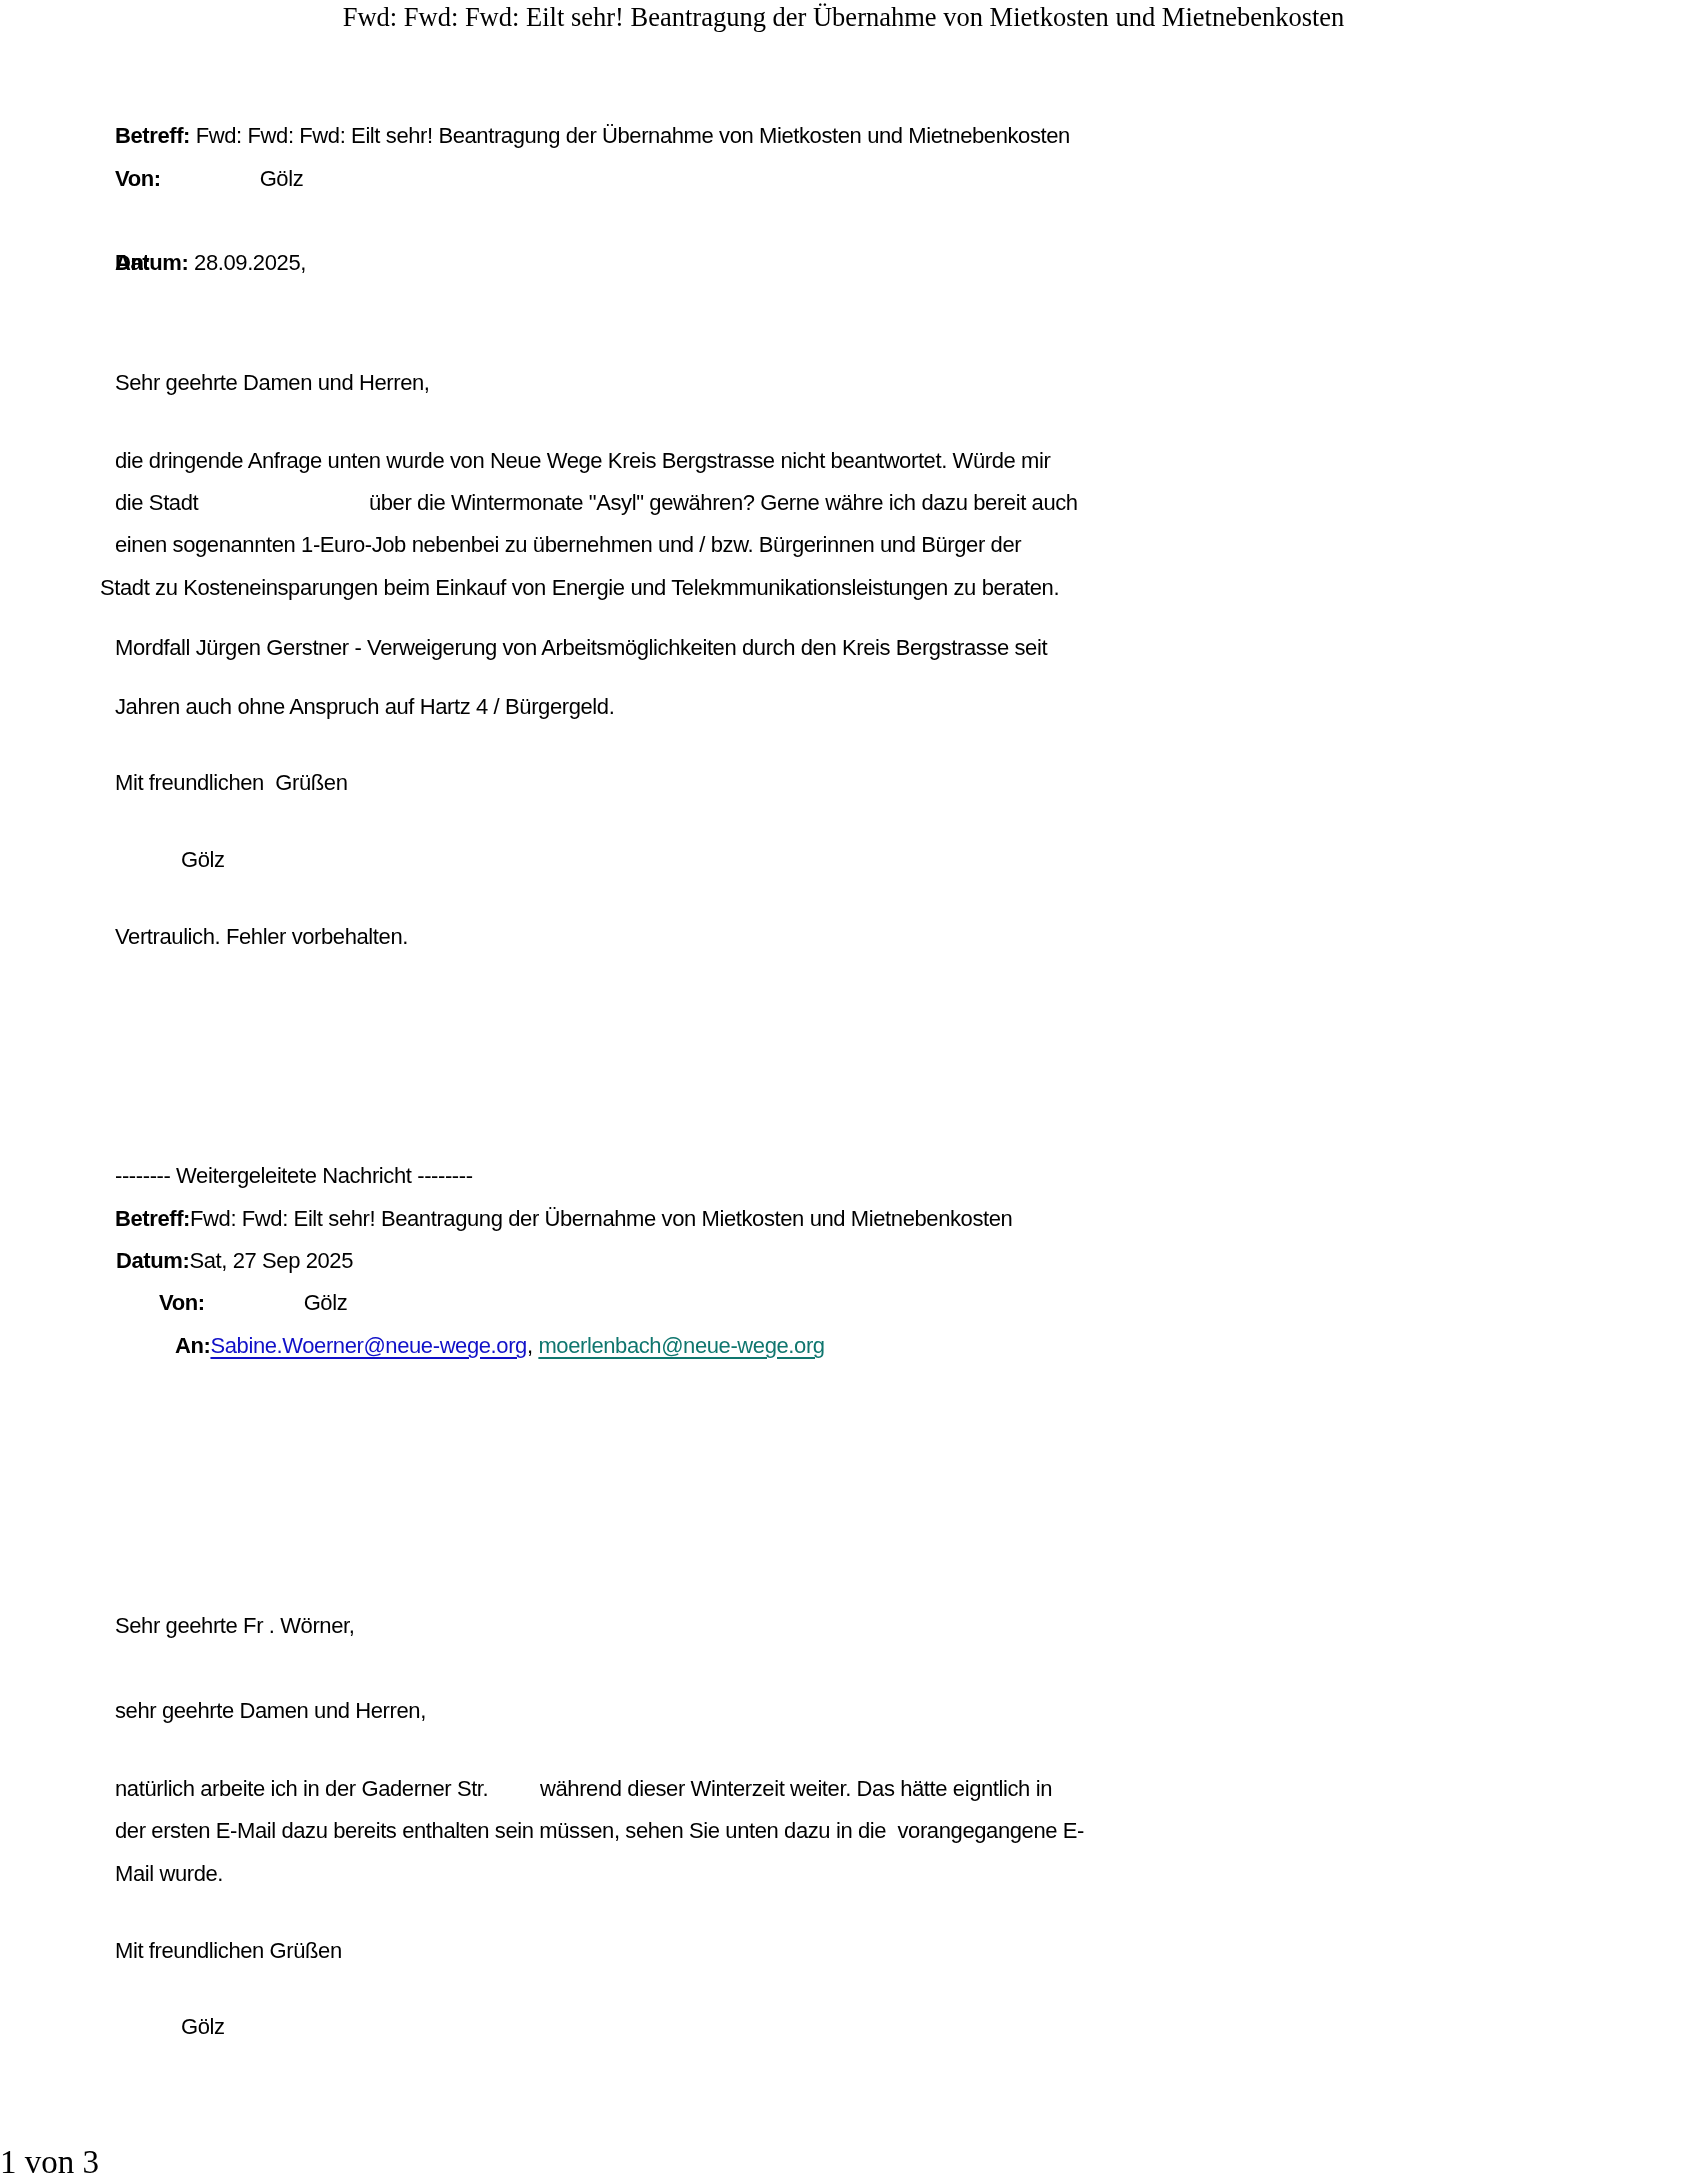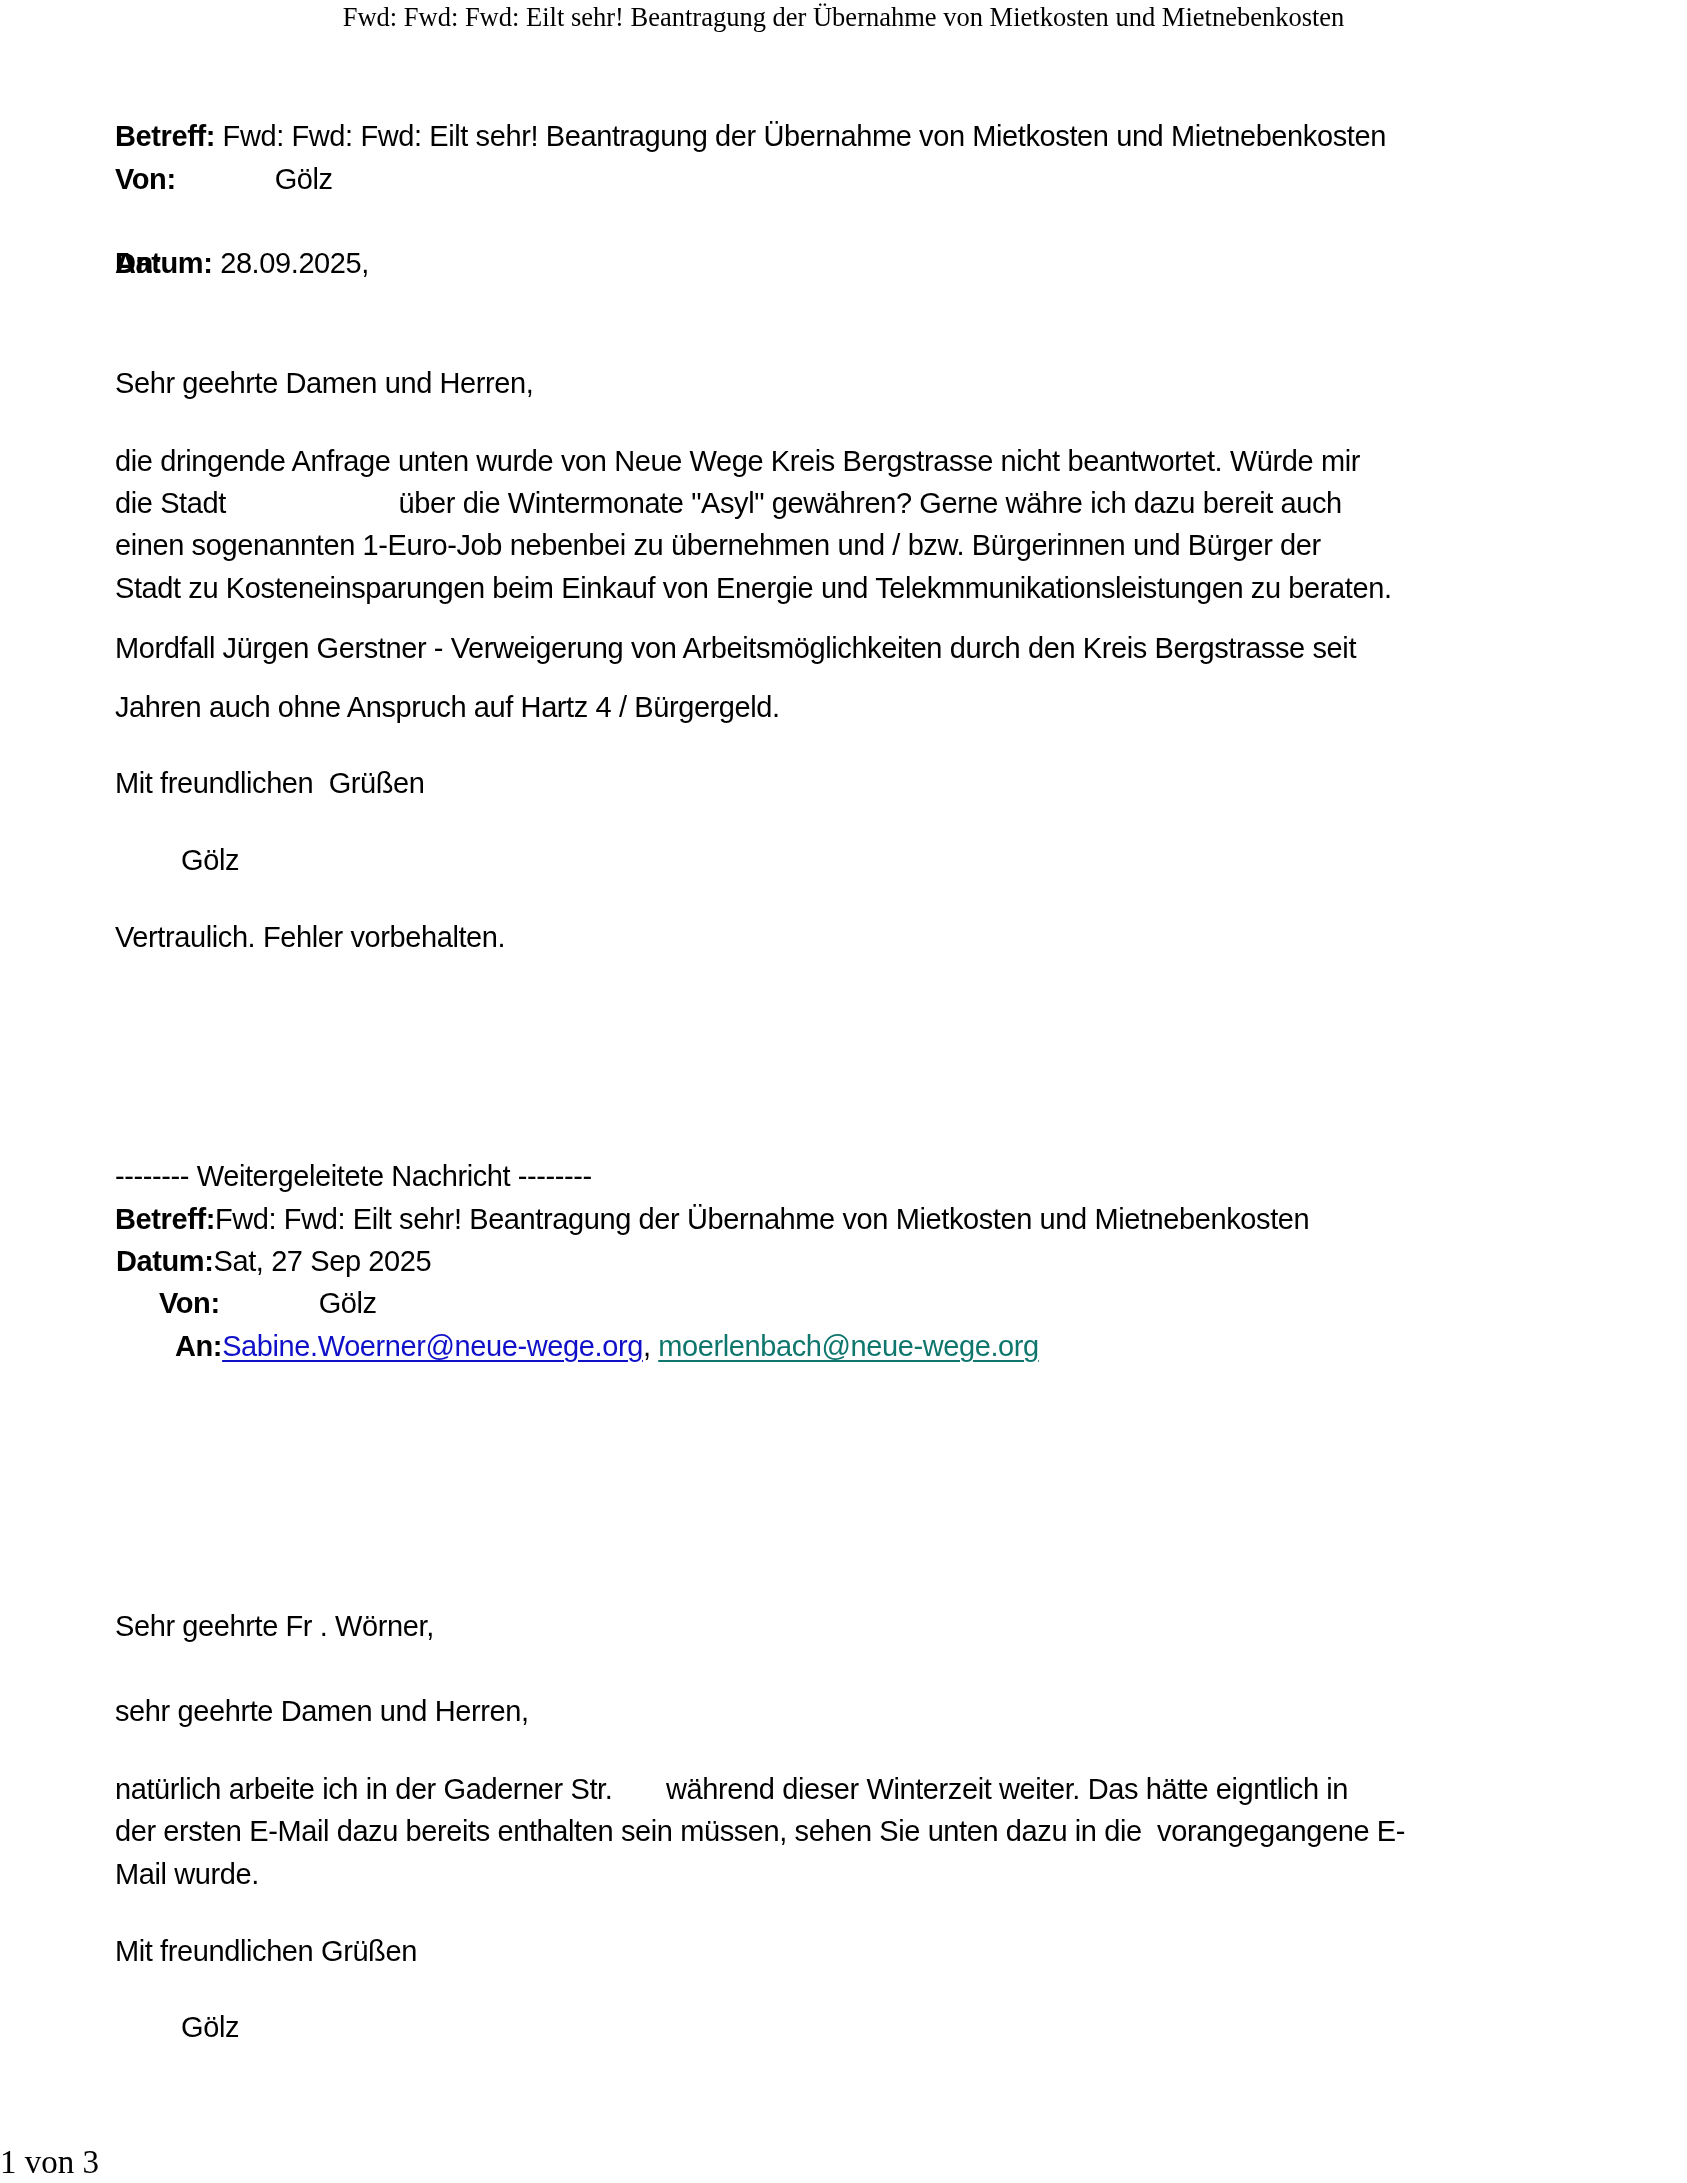--- a/index.html
+++ b/index.html
@@ -21,21 +21,21 @@
       top: 0;
       width: 1687px;
       text-align: center;
       font-family: "Liberation Serif", "DejaVu Serif", serif;
       font-size: 26.5px;
       line-height: 34px;
       white-space: nowrap;
     }
     .line {
       position: absolute;
-      font-size: 29px;
+      font-size: 22px;
       line-height: 40px;
       white-space: pre;
       letter-spacing: -0.4px;
     }
     .b { font-weight: bold; }
     .gap-name { display: inline-block; width: 99px; }
     .gap-name-2 { display: inline-block; width: 99px; }
     .redact-date { display: inline-block; width: 79px; }
     .redact-city { display: inline-block; width: 165px; }
     .redact-street { display: inline-block; width: 46px; }
@@ -66,21 +66,21 @@
 
 <div class="line" style="left:115px; top:215px;margin-top:28px;"><span class="b">Datum:</span><span> 28.09.2025,</span><span class="redact-date"></span></div>
 
 <div class="line" style="left:115px; top:243px;"><span class="b">An:</span></div>
 
 <div class="line" style="left:115px; top:363px;">Sehr geehrte Damen und Herren,</div>
 
 <div class="line" style="left:115px; top:441px;">die dringende Anfrage unten wurde von Neue Wege Kreis Bergstrasse nicht beantwortet. Würde mir</div>
 <div class="line" style="left:115px; top:483px;"><span>die Stadt </span><span class="redact-city"></span><span>über die Wintermonate "Asyl" gewähren? Gerne währe ich dazu bereit auch</span></div>
 <div class="line" style="left:115px; top:525px;">einen sogenannten 1-Euro-Job nebenbei zu übernehmen und / bzw. Bürgerinnen und Bürger der</div>
-<div class="line" style="left:115px; top:568px;">Stadt zu Kosteneinsparungen beim Einkauf von Energie und Telekmmunikationsleistungen zu beraten.</div>
+<div class="line" style="left:100px; top:568px;">Stadt zu Kosteneinsparungen beim Einkauf von Energie und Telekmmunikationsleistungen zu beraten.</div>
 
 <div class="line" style="left:115px; top:628px;">Mordfall Jürgen Gerstner - Verweigerung von Arbeitsmöglichkeiten durch den Kreis Bergstrasse seit</div>
 <div class="line" style="left:115px; top:687px;">Jahren auch ohne Anspruch auf Hartz 4 / Bürgergeld.</div>
 
 <div class="line" style="left:115px; top:763px;">Mit freundlichen  Grüßen</div>
 <div class="line" style="left:181px; top:840px;">Gölz</div>
 <div class="line" style="left:115px; top:917px;">Vertraulich. Fehler vorbehalten.</div>
 
 <div class="line" style="left:115px; top:1156px;">-------- Weitergeleitete Nachricht --------</div>
 

